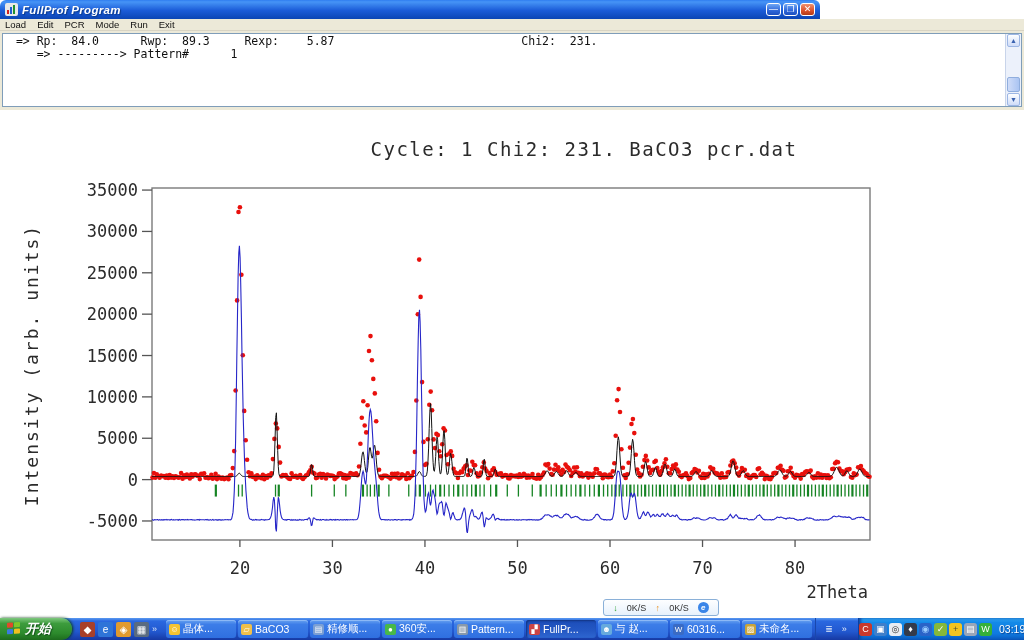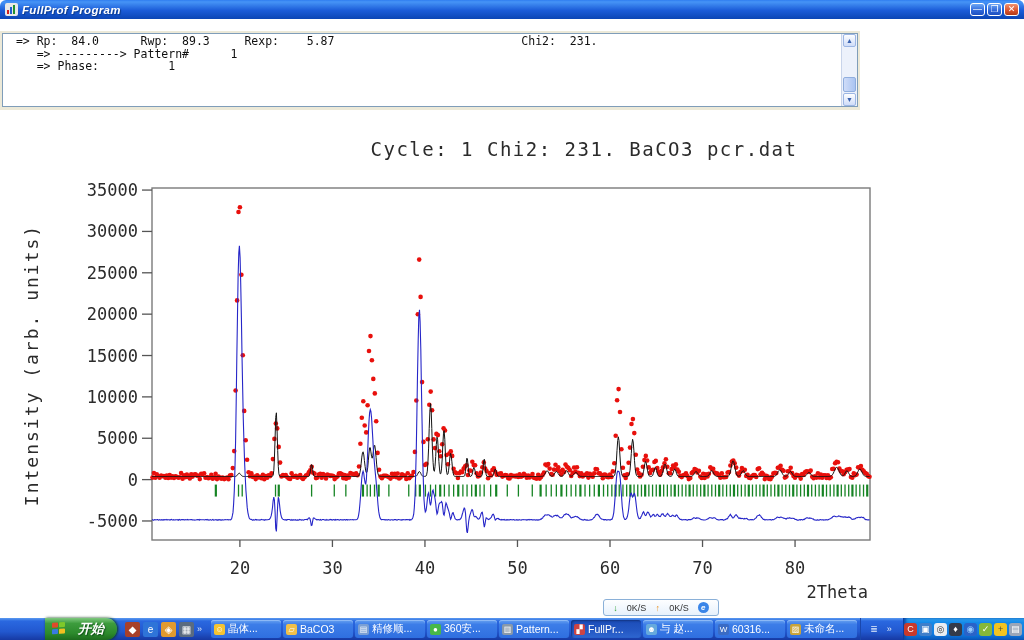--- a/index.html
+++ b/index.html
@@ -1,38 +1,38 @@
 <!DOCTYPE html>
 <html><head>
 <meta charset="utf-8">
 <style>
   html,body{margin:0;padding:0;}
   body{width:1024px;height:640px;overflow:hidden;background:#ffffff;
        font-family:"Liberation Sans",sans-serif;position:relative;}
   .screen{position:absolute;inset:0;}
 
   
-  .titlebar{position:absolute;left:0;top:0;width:1024px;height:19px;
+  .titlebar{position:absolute;left:0;top:0;width:820px;height:19px;
     background:linear-gradient(180deg,#2f7df0 0%,#4694f6 10%,#1b5cd8 55%,#0b45b4 100%);
     border-radius:6px 6px 0 0;display:flex;align-items:center;padding:0 3px;box-sizing:border-box;}
   .titlebar .app-ico{width:13px;height:13px;margin:0 4px 0 2px;flex:none;}
   .titlebar .ttl{color:#fff;font-weight:bold;font-size:11.5px;letter-spacing:.3px;
     text-shadow:1px 1px 1px #0a3a8c;font-style:italic;flex:1;white-space:nowrap;}
   .winbtns{display:flex;gap:2px;margin-right:2px;}
   .wbtn{width:15px;height:13px;border:1px solid #fff;border-radius:3px;color:#fff;
     font-size:9px;line-height:11px;text-align:center;box-sizing:border-box;
     background:linear-gradient(180deg,#6ea7f5,#2e66d8 60%,#1c4fc0);}
   .wbtn.close{background:linear-gradient(180deg,#f0926e,#d9512c 60%,#b03a18);}
 
   .menubar{position:absolute;left:0;top:19px;width:1024px;height:12px;background:#ece9d8;
     display:flex;align-items:center;gap:11px;padding-left:5px;font-size:9.5px;color:#111;
     border-bottom:1px solid #d8d4c4;box-sizing:border-box;}
   .menubar span{cursor:default;}
 
-  .panelframe{position:absolute;left:0;top:31px;width:860px;height:79px;background:#ece9d8;
+  .panelframe{position:absolute;left:0;top:31px;width:1024px;height:79px;background:#ece9d8;
     padding:2px 2px 3px 2px;box-sizing:border-box;}
   .console{position:relative;width:100%;height:100%;background:#fff;border:1px solid #7f9db9;
     box-sizing:border-box;overflow:hidden;}
   .console pre{margin:0;padding:1px 0 0 6px;font-family:"DejaVu Sans Mono",monospace;
     font-size:11.5px;line-height:12.6px;color:#101010;}
   .vscroll{position:absolute;right:0;top:0;width:15px;height:100%;background:#ecf1fb;
     border-left:1px solid #c8d4ea;}
   .sbtn{position:absolute;left:1px;width:13px;height:13px;border-radius:2px;
     background:linear-gradient(180deg,#fdfeff,#cfdcf8);border:1px solid #9cb6e4;
     color:#3a62b0;font-size:7px;line-height:12px;text-align:center;box-sizing:border-box;}
@@ -49,24 +49,24 @@
   .netwidget .dn{color:#2ea02e;font-weight:bold;}
   .netwidget .up{color:#e8952a;font-weight:bold;}
   .netwidget .globe{width:11px;height:11px;border-radius:50%;background:#3a85e8;color:#fff;
     font-size:8px;line-height:11px;text-align:center;font-style:italic;font-weight:bold;}
 
   
   .taskbar{position:absolute;left:0;top:618px;width:1024px;height:22px;z-index:4;
     background:linear-gradient(180deg,#5a9af0 0%,#2a68e0 14%,#2258cf 62%,#16屁39a3 100%);
     background:linear-gradient(180deg,#5a9af0 0%,#2a68e0 14%,#2258cf 62%,#1639a3 100%);
     display:flex;align-items:stretch;}
-  .startbtn{flex:none;width:72px;display:flex;align-items:center;gap:12px;padding-left:6px;
+  .startbtn{flex:none;width:72px;display:flex;align-items:center;gap:4px;padding-left:6px;
     background:linear-gradient(180deg,#7ec87e 0%,#3d9c3d 25%,#2c8a2c 70%,#1d6b1d 100%);
     border-radius:0 11px 11px 0;box-shadow:1px 0 3px #0a3a12;color:#fff;font-weight:bold;
-    font-style:italic;font-size:13px;text-shadow:1px 1px 1px #14521c;box-sizing:border-box;margin-left:45px;}
+    font-style:italic;font-size:13px;text-shadow:1px 1px 1px #14521c;box-sizing:border-box;}
   .qlaunch{flex:none;display:flex;align-items:center;gap:3px;padding:0 5px 0 8px;}
   .qlico{width:15px;height:15px;border-radius:2px;color:#fff;font-size:10px;line-height:15px;
     text-align:center;}
   .qlmore{color:#dce8fa;font-size:9px;}
   .tbuttons{flex:none;display:flex;align-items:center;gap:2px;padding-left:4px;}
   .tbtn{width:70px;height:18px;border-radius:3px;display:flex;align-items:center;gap:3px;
     padding:0 3px;box-sizing:border-box;color:#fff;font-size:10.5px;white-space:nowrap;
     overflow:hidden;background:linear-gradient(180deg,#68a2f0,#3c7de8 25%,#2f6fe0);
     box-shadow:inset 0 1px 0 #8cb9f6;}
   .tbtn.active{background:linear-gradient(180deg,#1c4db8,#2458c4 60%,#2e66d0);
@@ -98,24 +98,32 @@
       <rect x="8" y="2" width="2" height="9" fill="#209030"></rect>
     </svg>
     <span class="ttl">FullProf Program</span>
     <span class="winbtns">
       <span class="wbtn">—</span>
       <span class="wbtn">❐</span>
       <span class="wbtn close">✕</span>
     </span>
   </div>
 
+  <div class="menubar">
+    <span>Load</span>
+    <span>Edit</span>
+    <span>PCR</span>
+    <span>Mode</span>
+    <span>Run</span>
+    <span>Exit</span>
+  </div>
 
   <div class="panelframe">
     <div class="console">
-      <pre><div> =&gt; Rp:  84.0      Rwp:  89.3     Rexp:    5.87                           Chi2:  231.</div><div>    =&gt; ---------&gt; Pattern#      1</div><div>    =&gt; Phase:          1</div></pre>
+      <pre><div> =&gt; Rp:  84.0      Rwp:  89.3     Rexp:    5.87                           Chi2:  231.</div><div>    =&gt; ---------&gt; Pattern#      1</div></pre>
       <div class="vscroll">
         <div class="sbtn up">▲</div>
         <div class="sthumb"></div>
         <div class="sbtn down">▼</div>
       </div>
     </div>
   </div>
 
   <svg id="chart" width="1024" height="640" viewBox="0 0 1024 640" style="position:absolute;left:0;top:0;z-index:1">
       <text x="584" y="156" text-anchor="middle" font-family="&quot;DejaVu Sans Mono&quot;,monospace" font-size="19" letter-spacing="1.5" fill="#2b2b2b">Cycle:   1     Chi2:  231.    BaCO3 pcr.dat</text>

